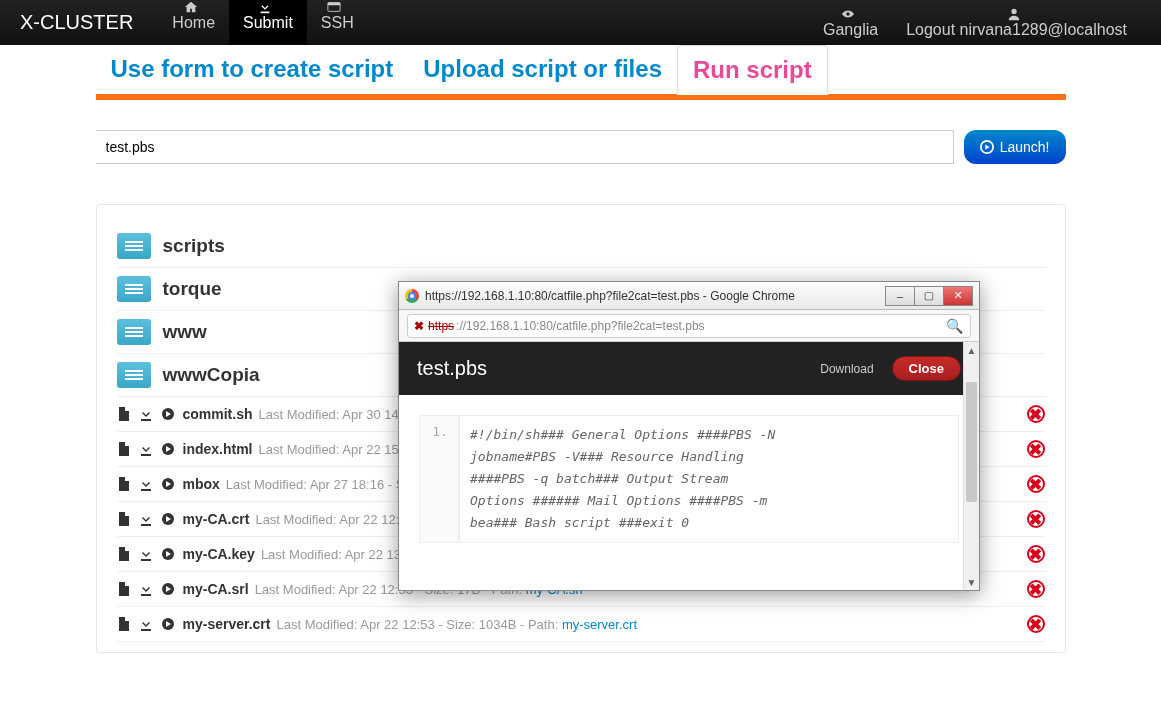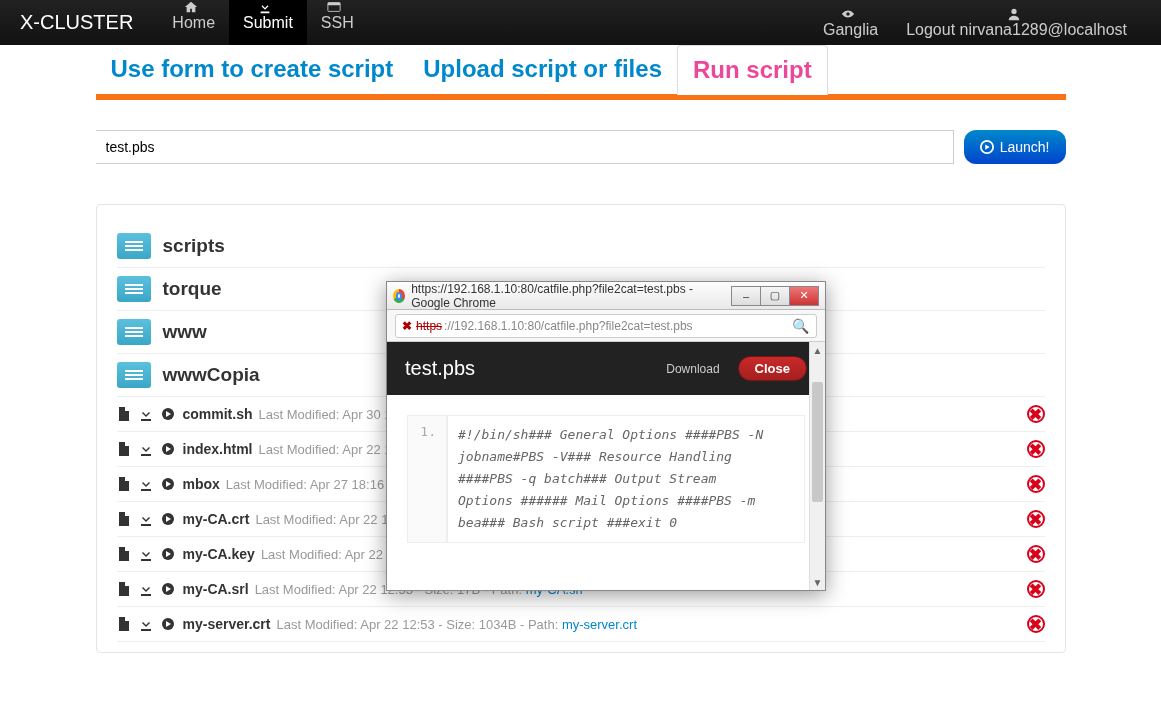--- a/index.html
+++ b/index.html
@@ -38,21 +38,21 @@
   .folder-name { font-weight: bold; font-size: 19px; }
   
   .file-row { display: flex; align-items: center; padding: 8px 0; border-bottom: 1px solid #eee; font-size: 14px; }
   .file-ic { width: 14px; display: inline-flex; justify-content: center; color: #333; margin-right: 8px; cursor: pointer; }
   .file-name { font-weight: bold; margin-right: 6px; }
   .file-meta { color: #999; font-size: 13px; }
   .file-link { color: #0088cc; cursor: pointer; }
   .del-ic { margin-left: auto; width: 18px; height: 18px; border-radius: 50%; background: #fff; color: #d9001b; display: flex; align-items: center; justify-content: center; font-weight: bold; font-size: 16px; cursor: pointer; border: 2px solid #d9001b; }
   
   
-  .popup { position: absolute; left: 386px; top: 281px; width: 440px; height: 310px; background: #fff; border: 1px solid #888; box-shadow: 0 4px 20px rgba(0,0,0,0.4); }
+  .popup { position: absolute; left: 398px; top: 281px; width: 582px; height: 310px; background: #fff; border: 1px solid #888; box-shadow: 0 4px 20px rgba(0,0,0,0.4); }
   .win-title { height: 28px; background: linear-gradient(#fdfdfd,#e9e9e9); display: flex; align-items: center; padding: 0 6px; font-size: 12px; border-bottom: 1px solid #bbb; }
   .win-title .chrome { width: 14px; height: 14px; border-radius: 50%; background: conic-gradient(#ea4335 0 120deg,#34a853 120deg 240deg,#fbbc05 240deg 360deg); margin-right: 6px; position: relative; }
   .win-title .chrome::after { content: ""; position: absolute; inset: 3px; border-radius: 50%; background: #fff; border: 2px solid #4285f4; }
   .win-btns { margin-left: auto; display: flex; }
   .win-btn { width: 30px; height: 20px; border: 1px solid #888; background: linear-gradient(#f5f5f5,#ddd); margin-left: -1px; display: flex; align-items: center; justify-content: center; font-size: 11px; cursor: pointer; }
   .win-btn.close { background: linear-gradient(#e77,#c33); color: #fff; }
   
   .addr { height: 32px; border-bottom: 1px solid #ccc; display: flex; align-items: center; padding: 0 8px; background: #f7f7f7; }
   .addr-box { flex: 1; border: 1px solid #ccc; border-radius: 3px; background: #fff; height: 24px; display: flex; align-items: center; padding: 0 6px; font-size: 12px; }
   .https-bad { color: #a00; text-decoration: line-through; margin-right: 2px; }

